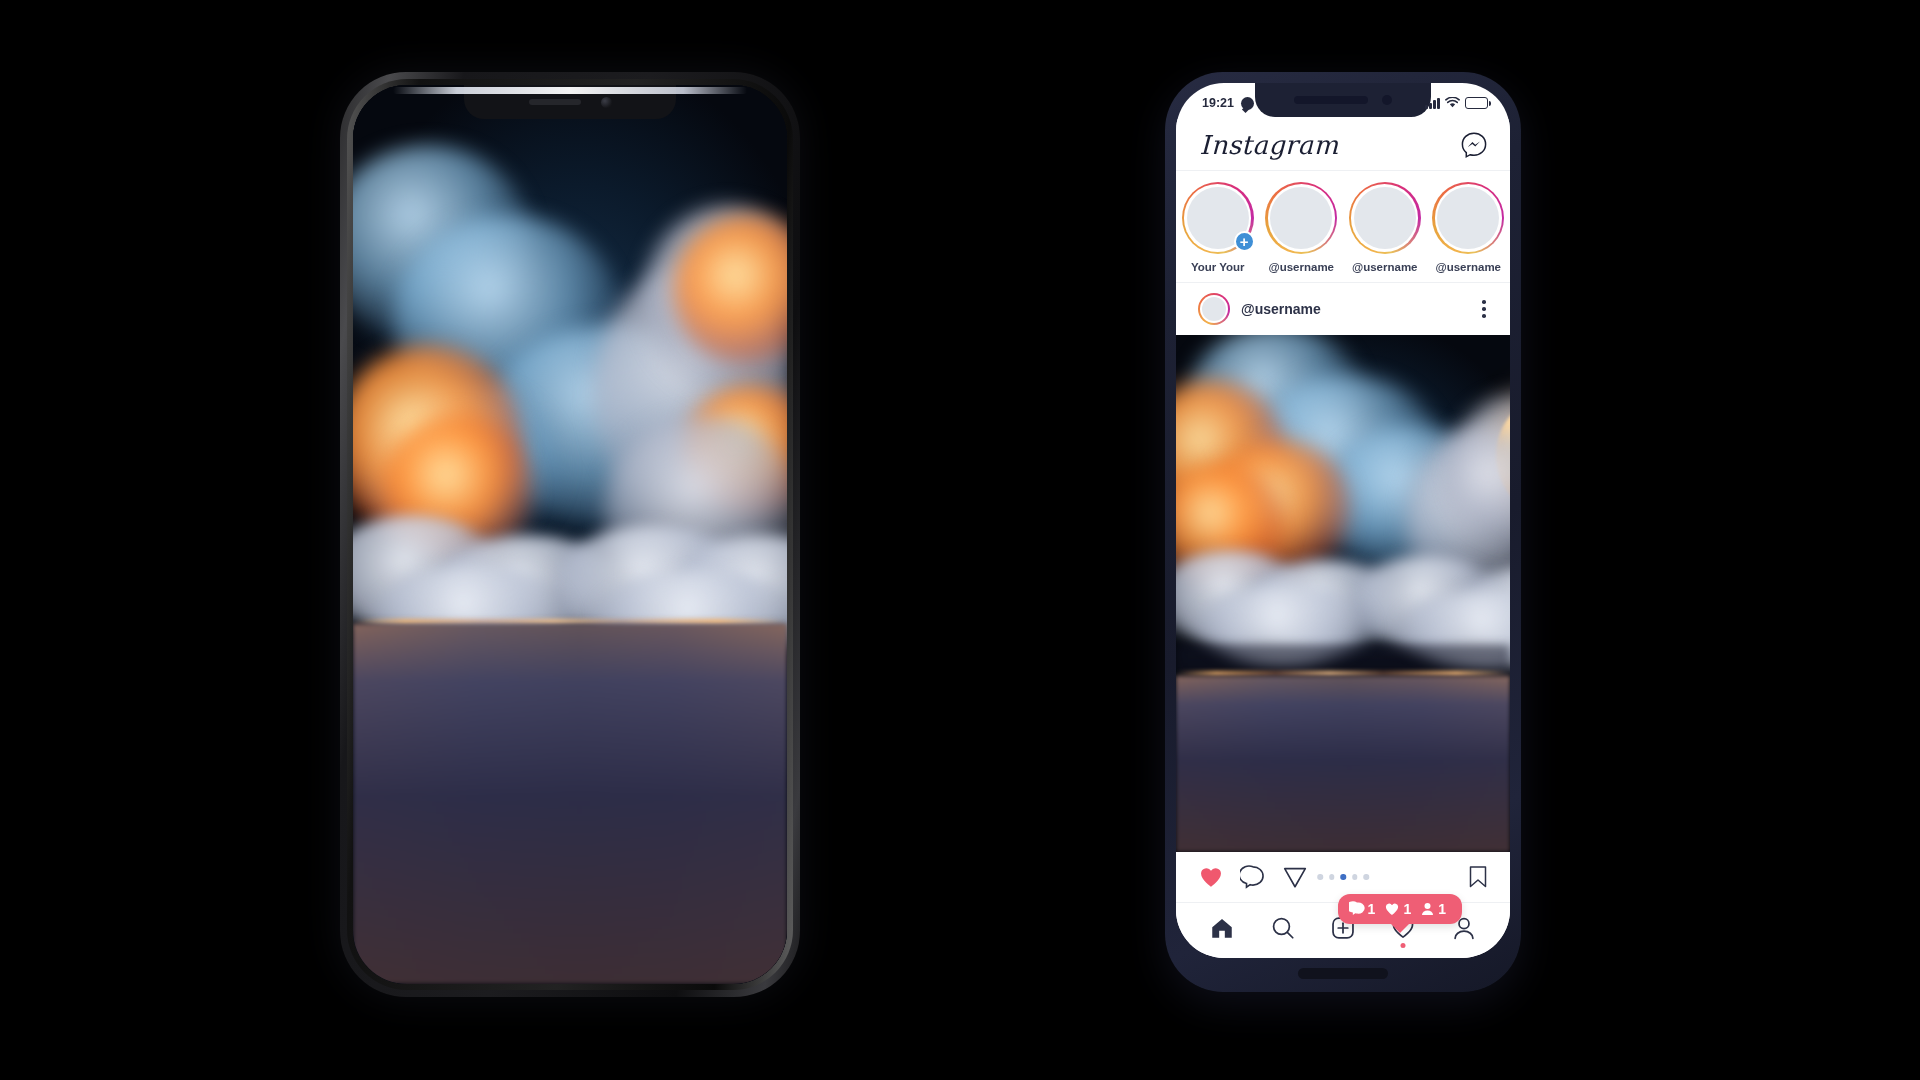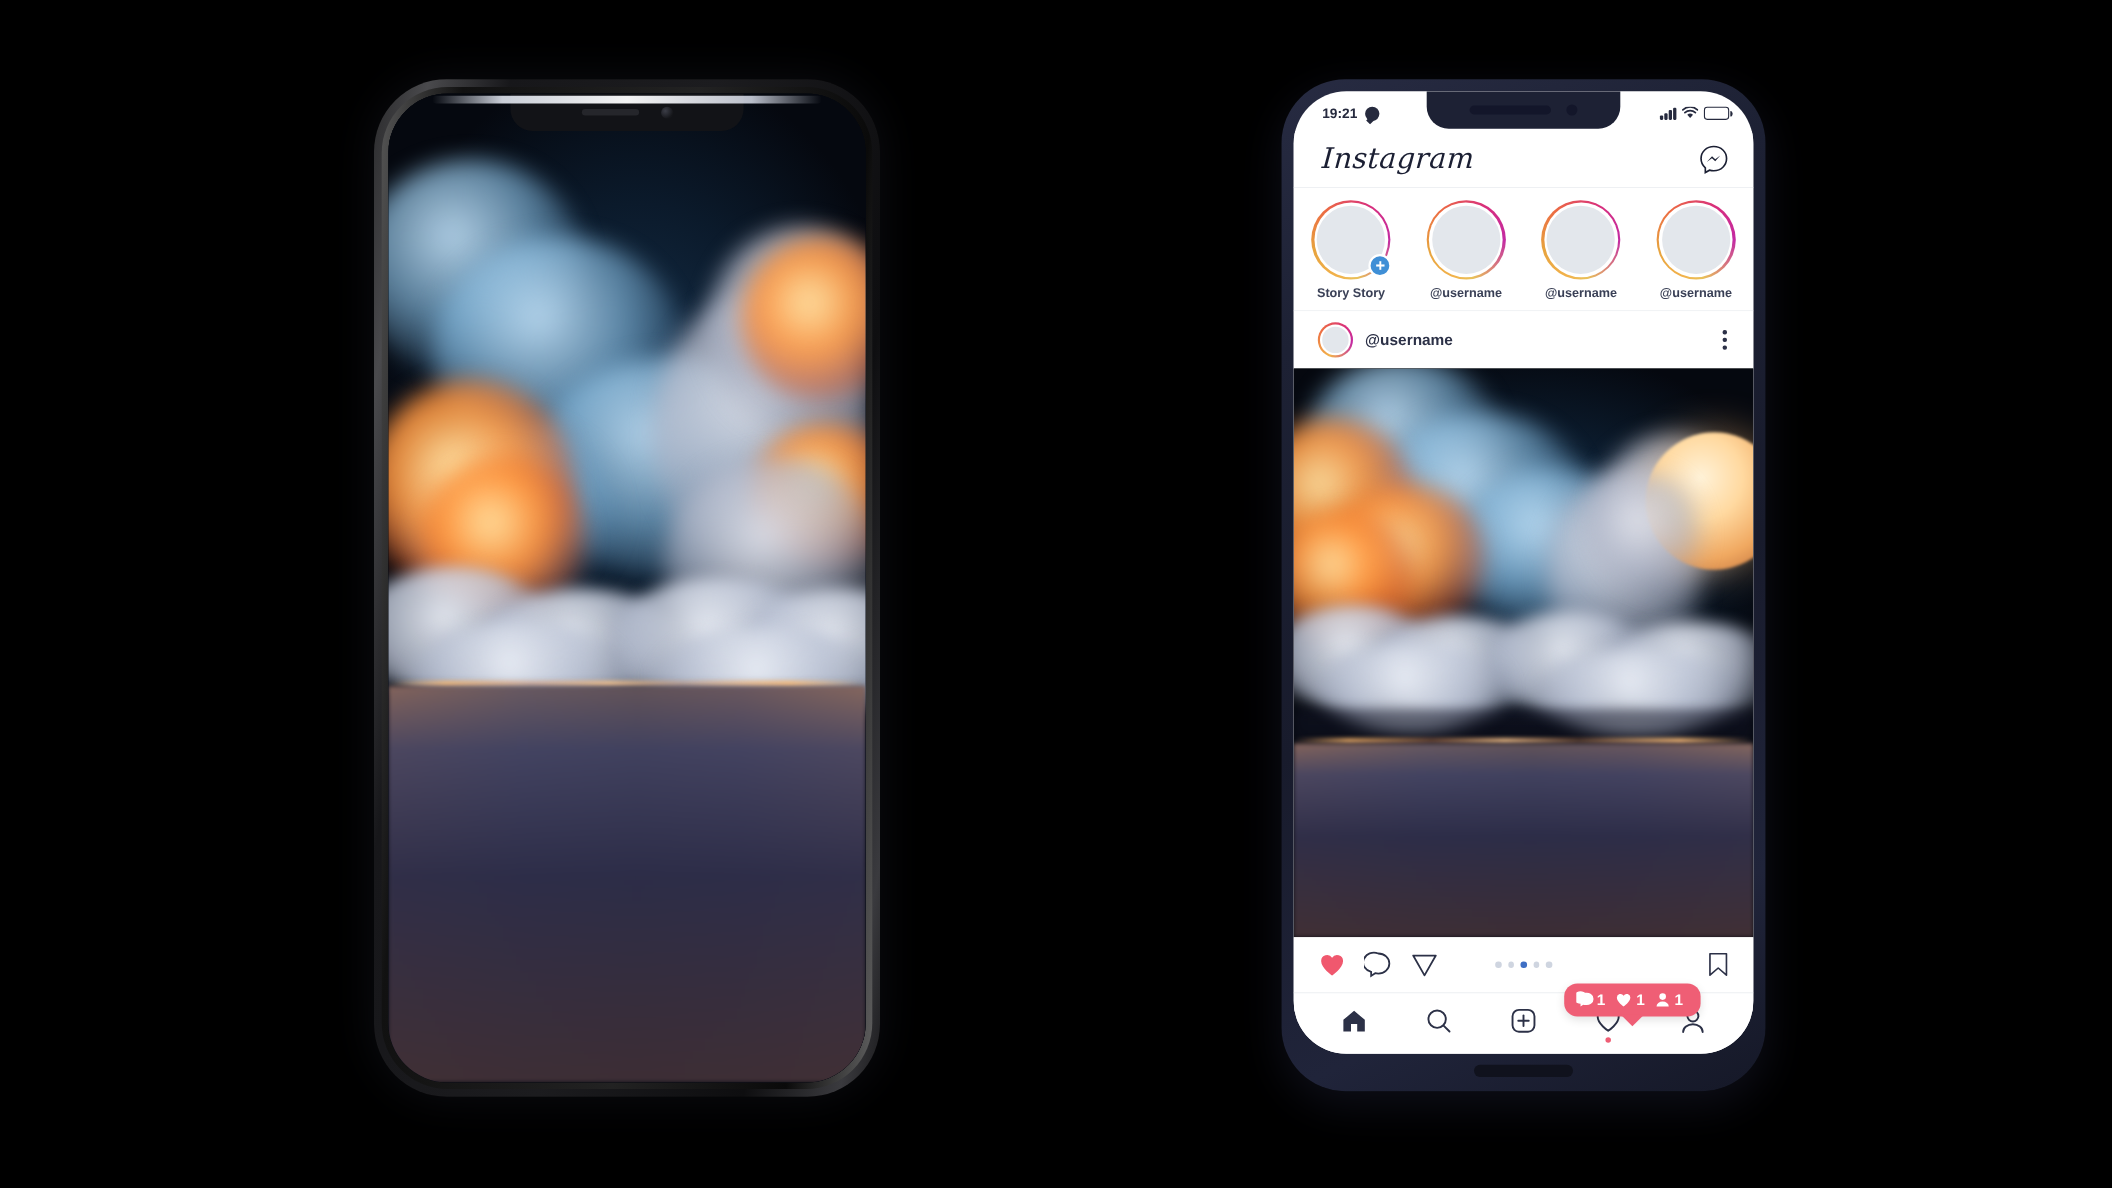--- a/index.html
+++ b/index.html
@@ -92,21 +92,21 @@
   .foam {
     position: absolute; border-radius: 50%;
     background: radial-gradient(circle at 45% 38%, rgba(232,236,244,.97) 0%, rgba(188,196,214,.80) 48%, rgba(120,130,155,.22) 78%, rgba(70,80,105,0) 92%);
     filter: blur(7px);
   }
 
   
   .right-phone {
     position: absolute;
     left: 1165px; top: 72px;
-    width: 440px; height: 920px;
+    width: 356px; height: 920px;
     border-radius: 58px;
     background: linear-gradient(155deg, #272b42 0%, #1d2134 22%, #181b2c 55%, #20243a 82%, #151827 100%);
     padding: 11px;
     box-shadow: 0 12px 40px rgba(30,34,55,0.45);
   }
   .right-phone::after {
     content: ""; position: absolute;
     left: 50%; transform: translateX(-50%);
     bottom: 13px; width: 90px; height: 11px;
     border-radius: 6px; background: #10121d;
@@ -336,21 +336,21 @@
       <div class="stories">
         <div class="story">
           <div class="ring-wrap">
             <div class="ring">
               <div class="hole">
                   <div class="avatar-fill"></div>
                 </div>
             </div>
             <div class="plus-badge">+</div>
           </div>
-          <div class="story-label">Story Story</div>
+          <div class="story-label">Your Your</div>
         </div>
         <div class="story">
           <div class="ring-wrap">
             <div class="ring">
               <div class="hole">
                   <div class="avatar-fill"></div>
                 </div>
             </div>
           </div>
           <div class="story-label">@username</div>

